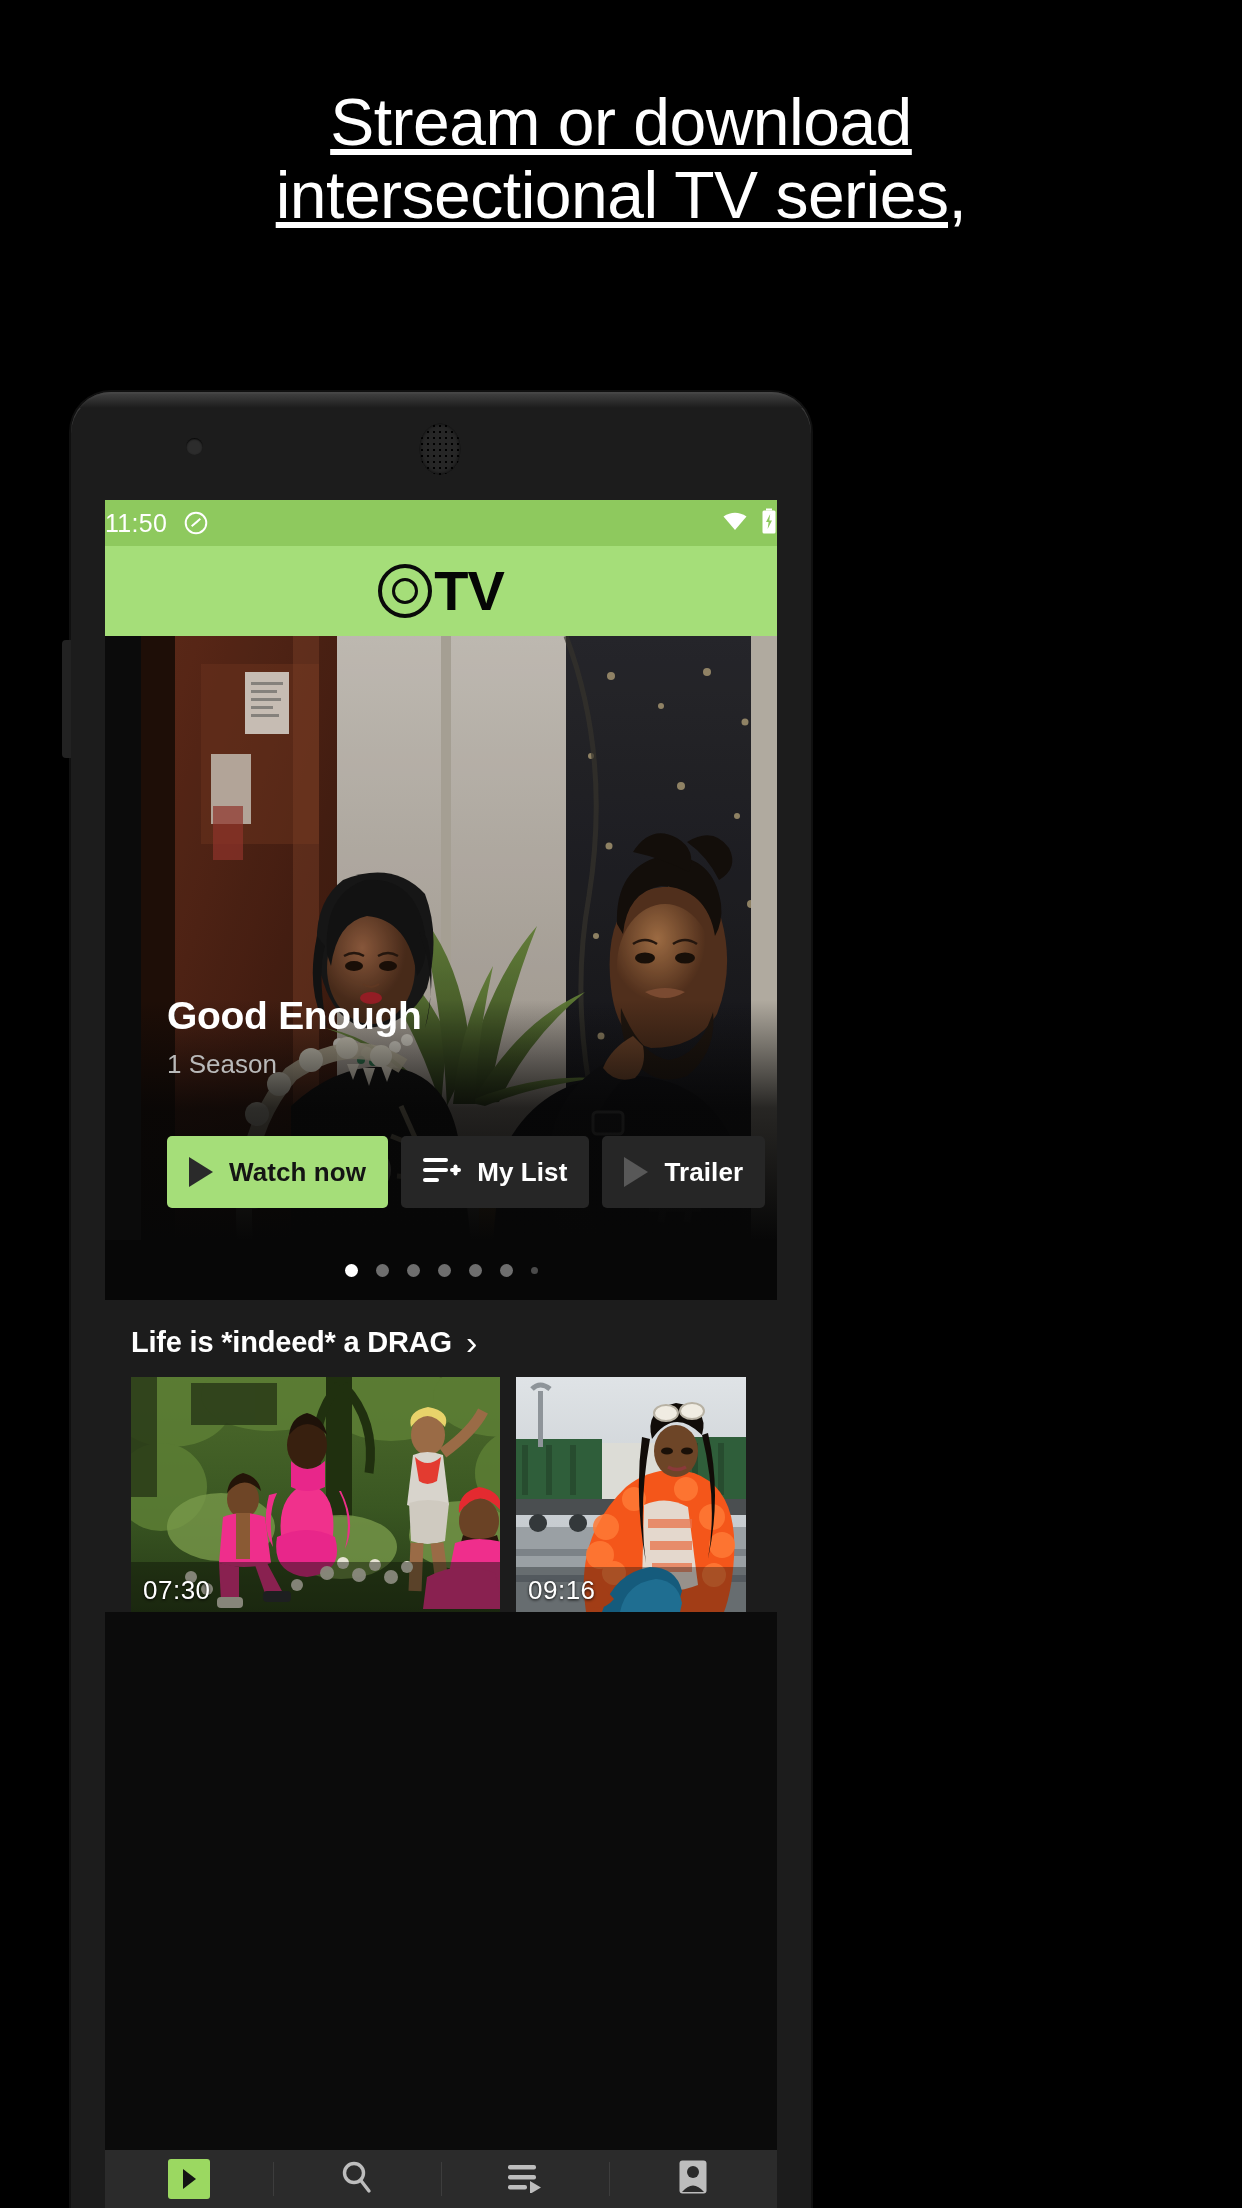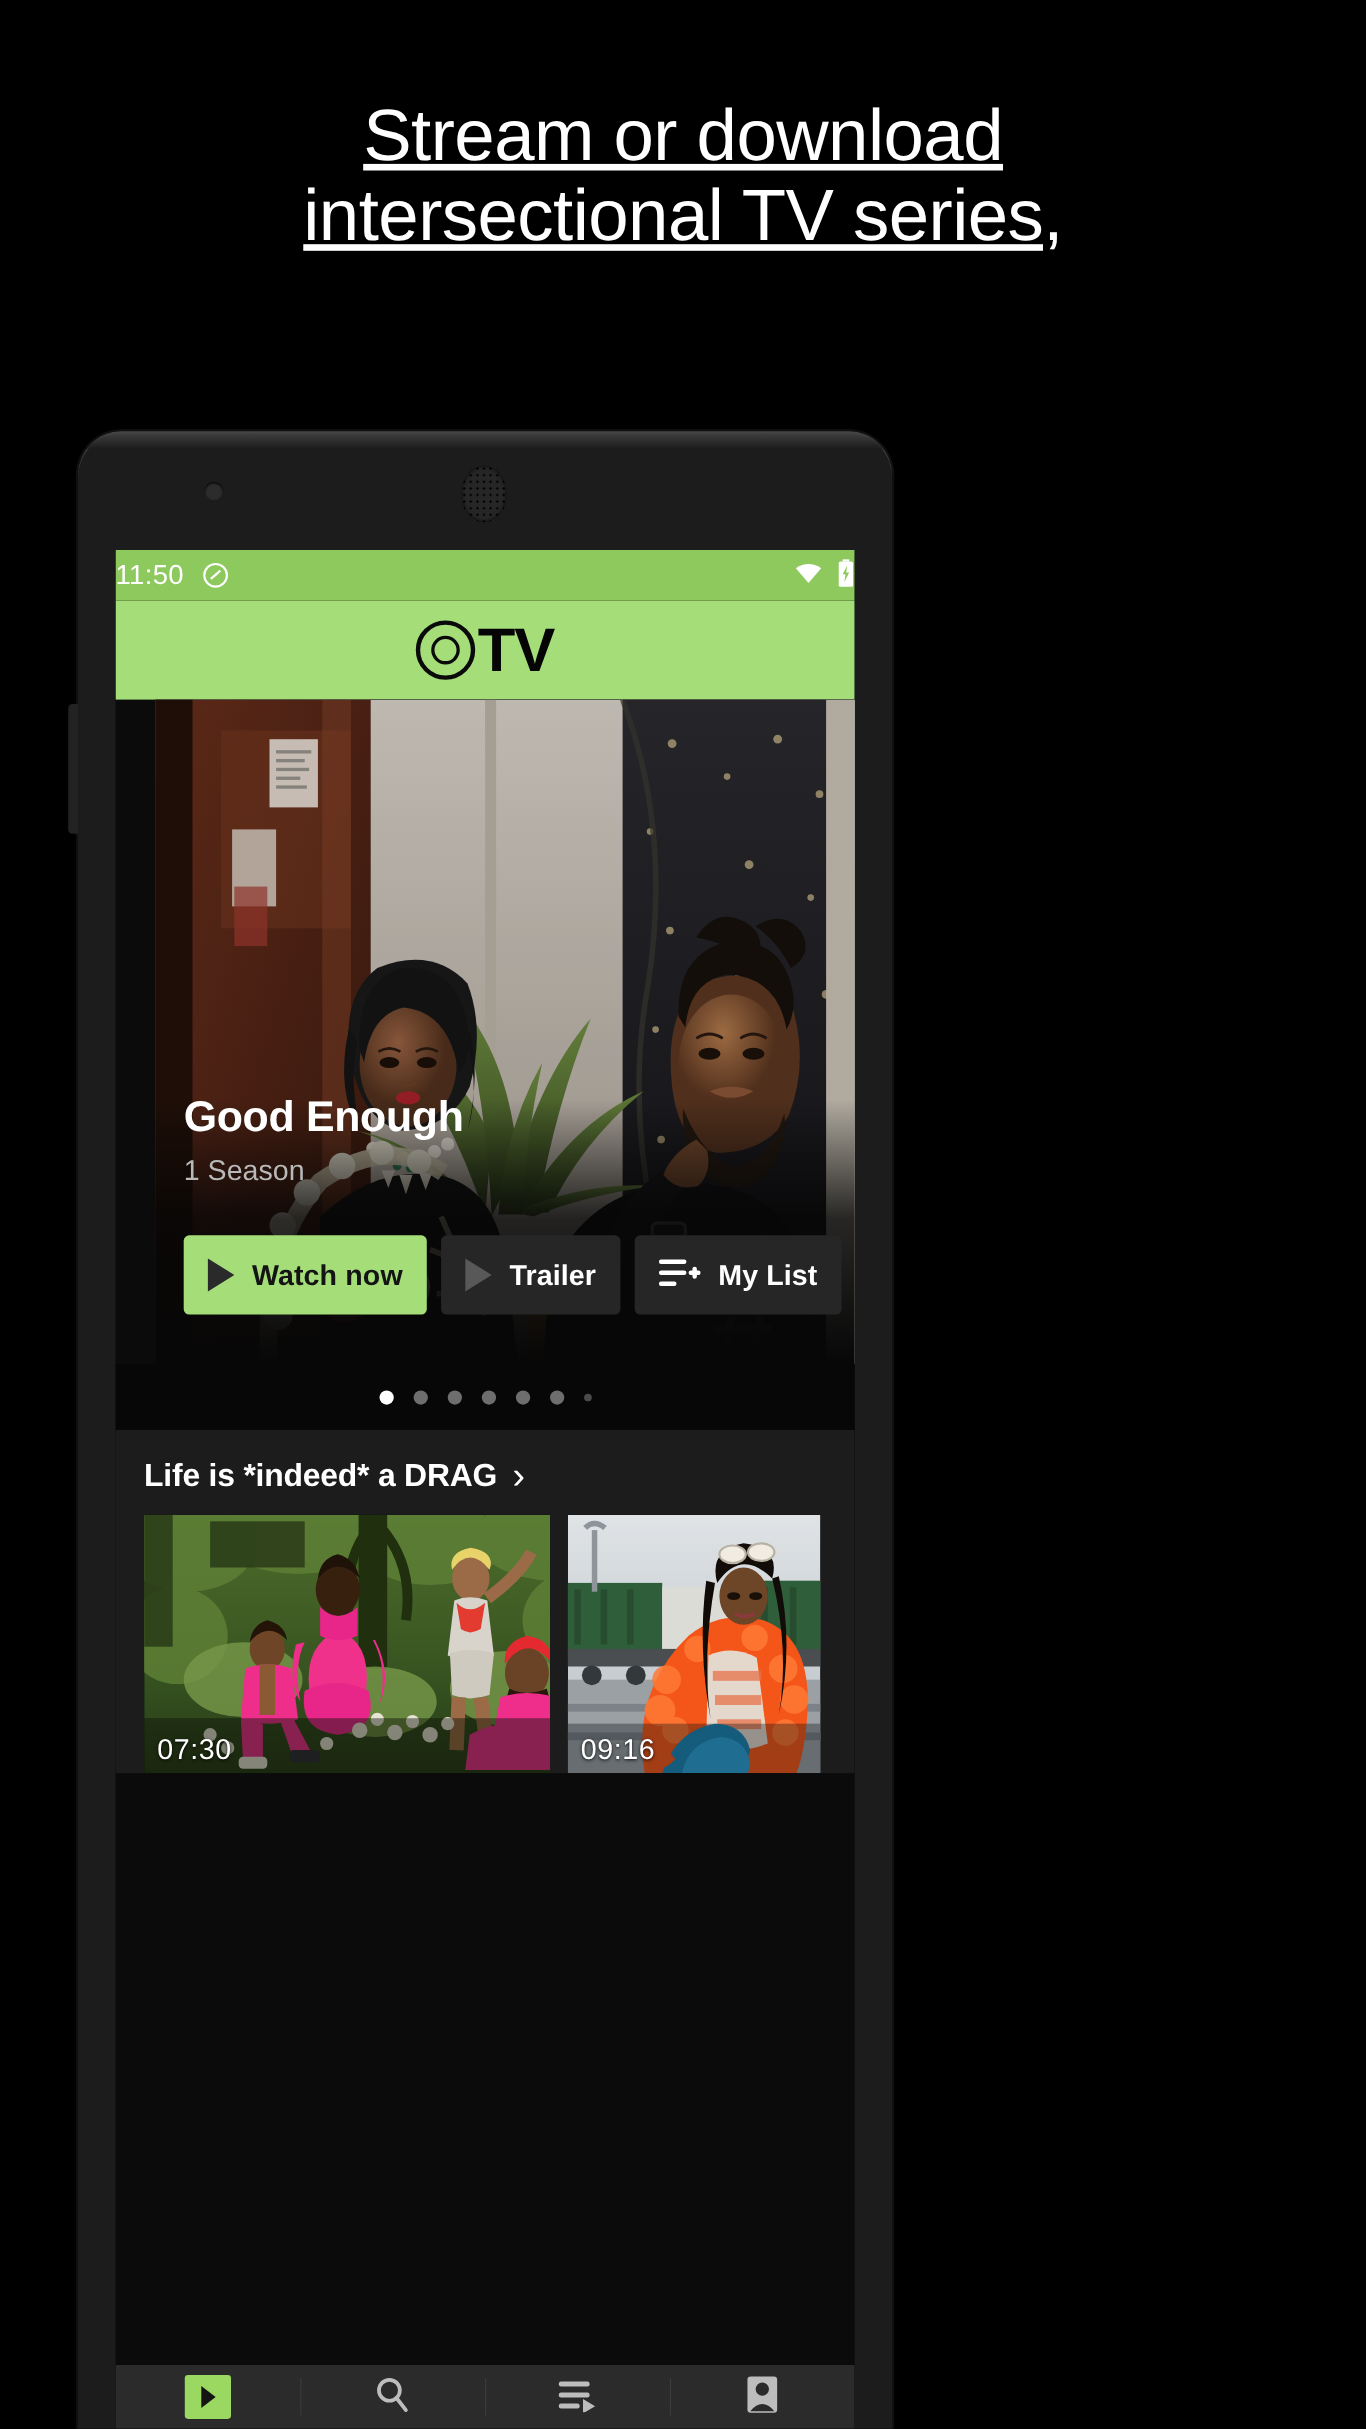--- a/index.html
+++ b/index.html
@@ -100,21 +100,21 @@
     background:linear-gradient(to bottom, rgba(5,5,5,0) 0%, rgba(5,5,5,.80) 45%, #070707 100%);
   }
   .hero-meta{ position:absolute; left:26px; bottom:160px; }
   .hero-title{
     color:#fff; font-size:39px; font-weight:700; letter-spacing:-.3px; line-height:1;
   }
   .hero-sub{ color:#b9b9b9; font-size:26px; margin-top:14px; font-weight:400; }
 
   
   .btnrow{
-    position:absolute; left:26px; bottom:45px;
+    position:absolute; left:26px; bottom:32px;
     display:flex; gap:13px; align-items:flex-start;
   }
   .btn{
     height:72px; border-radius:5px; display:flex; align-items:center;
     padding:0 22px; gap:16px; cursor:pointer; user-select:none;
   }
   .btn-primary{ background:#a5de79; }
   .btn-dark{ background:#262626; }
   .btn-label{ font-size:26px; font-weight:700; letter-spacing:.1px; }
   .btn-primary .btn-label{ color:#141414; }
@@ -387,34 +387,34 @@
         <div class="hero-title">Good Enough</div>
         <div class="hero-sub">1 Season</div>
       </div>
 
       <div class="btnrow">
         <div class="btn btn-primary">
           <span class="tri tri-dark"></span>
           <span class="btn-label">Watch now</span>
         </div>
         <div class="btn btn-dark">
-          <span class="tri tri-grey"></span>
-          <span class="btn-label">Trailer</span>
-        </div>
-        <div class="btn btn-dark">
           <span>
             <svg width="38" height="30" viewBox="0 0 38 30">
               <rect x="0" y="3" width="25" height="4" rx="2" fill="#fff"></rect>
               <rect x="0" y="13" width="25" height="4" rx="2" fill="#fff"></rect>
               <rect x="0" y="23" width="16" height="4" rx="2" fill="#fff"></rect>
               <rect x="27" y="13" width="11" height="4" rx="2" fill="#fff"></rect>
               <rect x="30.5" y="9.5" width="4" height="11" rx="2" fill="#fff"></rect>
             </svg>
           </span>
           <span class="btn-label">My List</span>
+        </div>
+        <div class="btn btn-dark">
+          <span class="tri tri-grey"></span>
+          <span class="btn-label">Trailer</span>
         </div>
       </div>
     </div>
 
     <div class="dots">
       <span class="dot active"></span>
       <span class="dot"></span>
       <span class="dot"></span>
       <span class="dot"></span>
       <span class="dot"></span>

